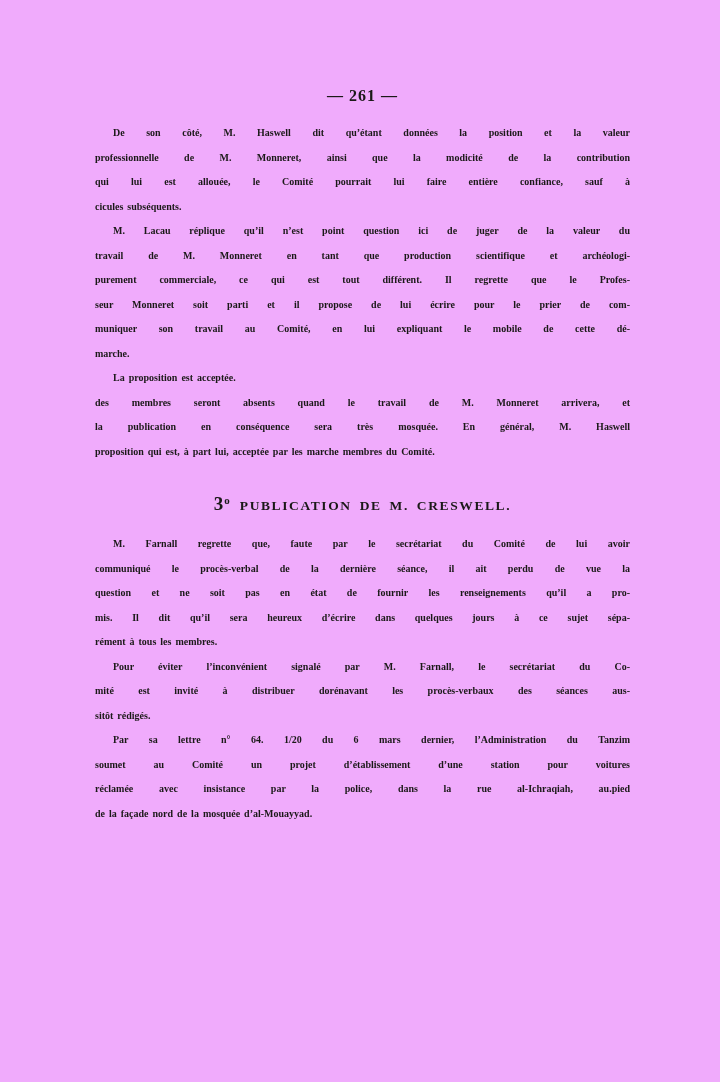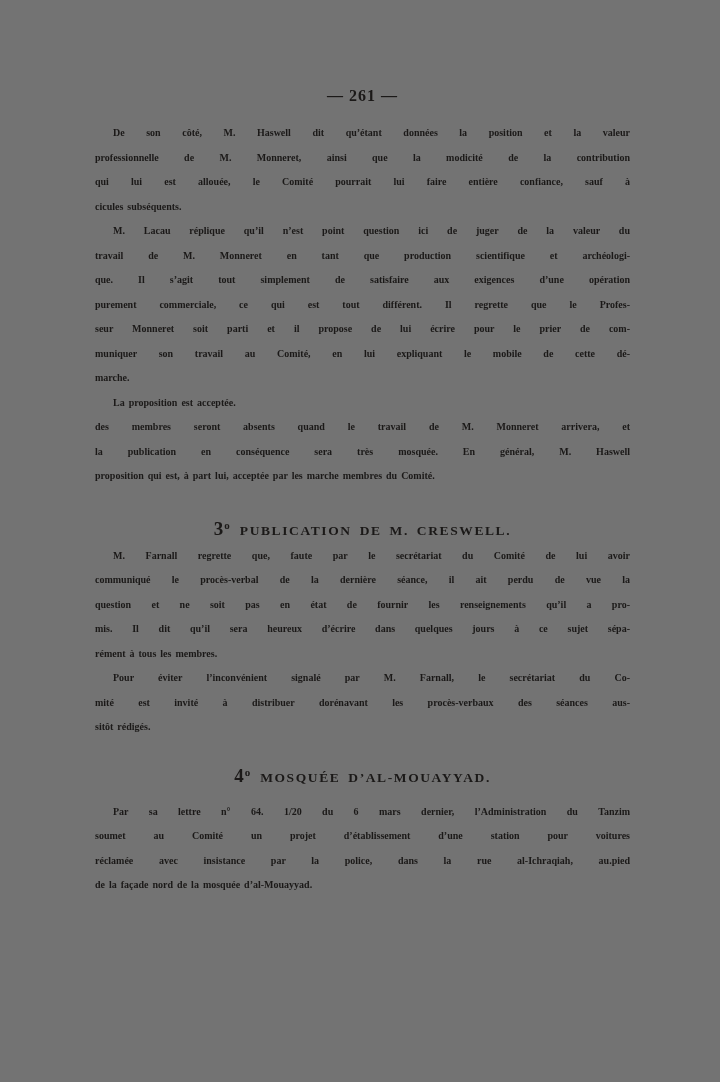--- a/index.html
+++ b/index.html
@@ -4,21 +4,21 @@
 <style>
   html, body { margin: 0; padding: 0; }
   body {
     width: 720px; height: 1082px;
     background: #ffffff;
     overflow: hidden;
   }
   .page {
     position: relative;
     width: 720px; height: 1082px;
-    background: #737373;
+    background: #f0abfc;
     color: #1b1918;
     font-family: "Liberation Serif", "DejaVu Serif", serif;
     font-weight: bold;
     -webkit-font-smoothing: antialiased;
   }
   .content {
     position: absolute;
     left: 95px; top: 0;
     width: 535px;
   }
@@ -43,21 +43,21 @@
     text-align-last: justify;
   }
   .ln.first { text-indent: 18px; }
   .ln.last  { text-align-last: left; }
   .heading {
     margin: 0;
     text-align: center;
     line-height: 26px;
     white-space: nowrap;
   }
-  .heading.h-3 { margin-top: 23px; }
+  .heading.h-3 { margin-top: 23px; margin-bottom: 13px; }
   .heading.h-4 { margin-top: 19px; margin-bottom: 9px; }
   .h-num {
     font-size: 19px;
     letter-spacing: 0;
   }
   .h-ord {
     font-size: 11px;
     vertical-align: 6px;
     margin-left: 1px;
   }
@@ -79,21 +79,20 @@
     <p class="para after-header">
       <span class="ln first">De son côté, M. Haswell dit qu’étant données la position et la valeur</span>
       <span class="ln">professionnelle de M. Monneret, ainsi que la modicité de la contribution</span>
       <span class="ln">qui lui est allouée, le Comité pourrait lui faire entière confiance, sauf à</span>
       <span class="ln last">cicules subséquents.</span>
     </p>
 
     <p class="para">
       <span class="ln first">M. Lacau réplique qu’il n’est point question ici de juger de la valeur du</span>
       <span class="ln">travail de M. Monneret en tant que production scientifique et archéologi-</span>
-      <span class="ln">que. Il s’agit tout simplement de satisfaire aux exigences d’une opération</span>
       <span class="ln">purement commerciale, ce qui est tout différent. Il regrette que le Profes-</span>
       <span class="ln">seur Monneret soit parti et il propose de lui écrire pour le prier de com-</span>
       <span class="ln">muniquer son travail au Comité, en lui expliquant le mobile de cette dé-</span>
       <span class="ln last">marche.</span>
     </p>
 
     <p class="para">
       <span class="ln first last">La proposition est acceptée.</span>
     </p>
 
@@ -114,23 +113,20 @@
       <span class="ln">mis. Il dit qu’il sera heureux d’écrire dans quelques jours à ce sujet sépa-</span>
       <span class="ln last">rément à tous les membres.</span>
     </p>
 
     <p class="para">
       <span class="ln first">Pour éviter l’inconvénient signalé par M. Farnall, le secrétariat du Co-</span>
       <span class="ln">mité est invité à distribuer dorénavant les procès-verbaux des séances aus-</span>
       <span class="ln last">sitôt rédigés.</span>
     </p>
 
-    <h2 class="heading h-4">
-      <span class="h-num">4</span><span class="h-ord">o</span><span class="h-title">MOSQUÉE D’AL-MOUAYYAD.</span>
-    </h2>
 
     <p class="para">
       <span class="ln first">Par sa lettre n° 64. 1/20 du 6 mars dernier, l’Administration du Tanzim</span>
       <span class="ln">soumet au Comité un projet d’établissement d’une station pour voitures</span>
       <span class="ln">réclamée avec insistance par la police, dans la rue al-Ichraqiah, au.pied</span>
       <span class="ln last">de la façade nord de la mosquée d’al-Mouayyad.</span>
     </p>
 
   </div>
 </div>

